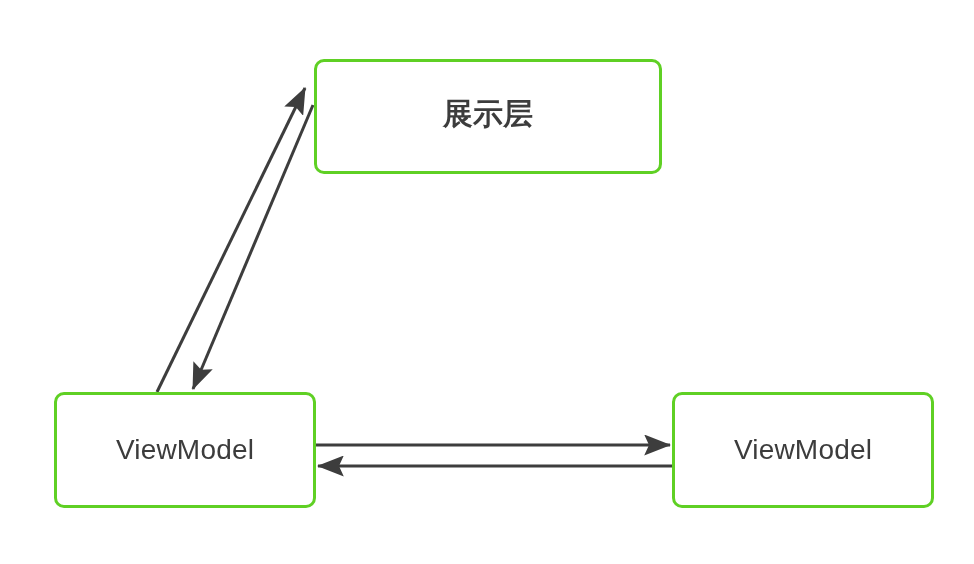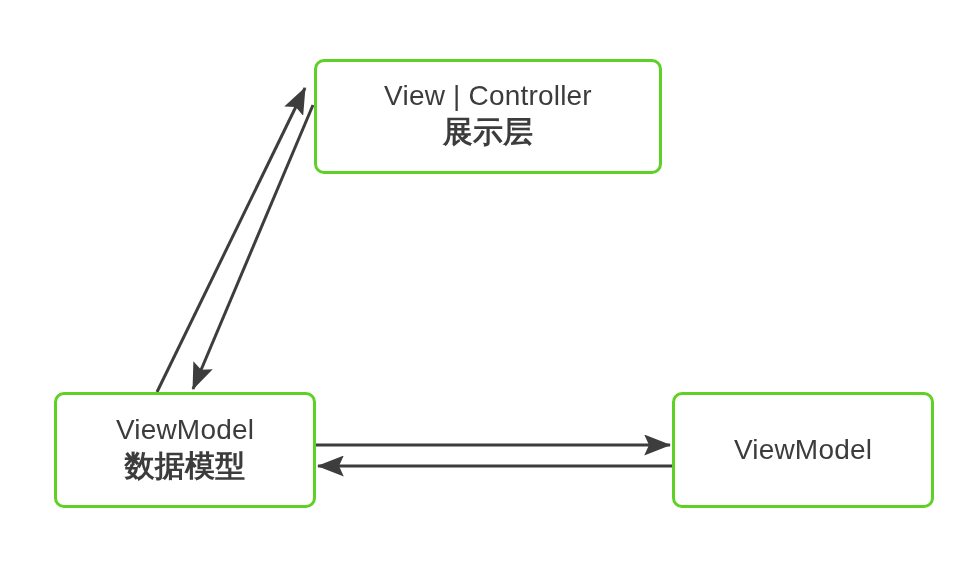--- a/index.html
+++ b/index.html
@@ -91,26 +91,24 @@
     <g>
       <line x1="316" y1="445" x2="670" y2="445" stroke="#3d3d3d" stroke-width="3" marker-end="url(#arrowhead)"></line>
     </g>
 
     <g>
       <line x1="672" y1="466" x2="318" y2="466" stroke="#3d3d3d" stroke-width="3" marker-end="url(#arrowhead)"></line>
     </g>
   </svg>
 
   <div class="node" id="node-view">
-    <div class="node-line">View | Controller</div>
     <div class="node-line cjk">展示层</div>
   </div>
 
   <div class="node" id="node-model">
     <div class="node-line">ViewModel</div>
-    <div class="node-line cjk">数据模型</div>
   </div>
 
   <div class="node" id="node-data">
     <div class="node-line">ViewModel</div>
   </div>
 
 </div>
 
 </body></html>

